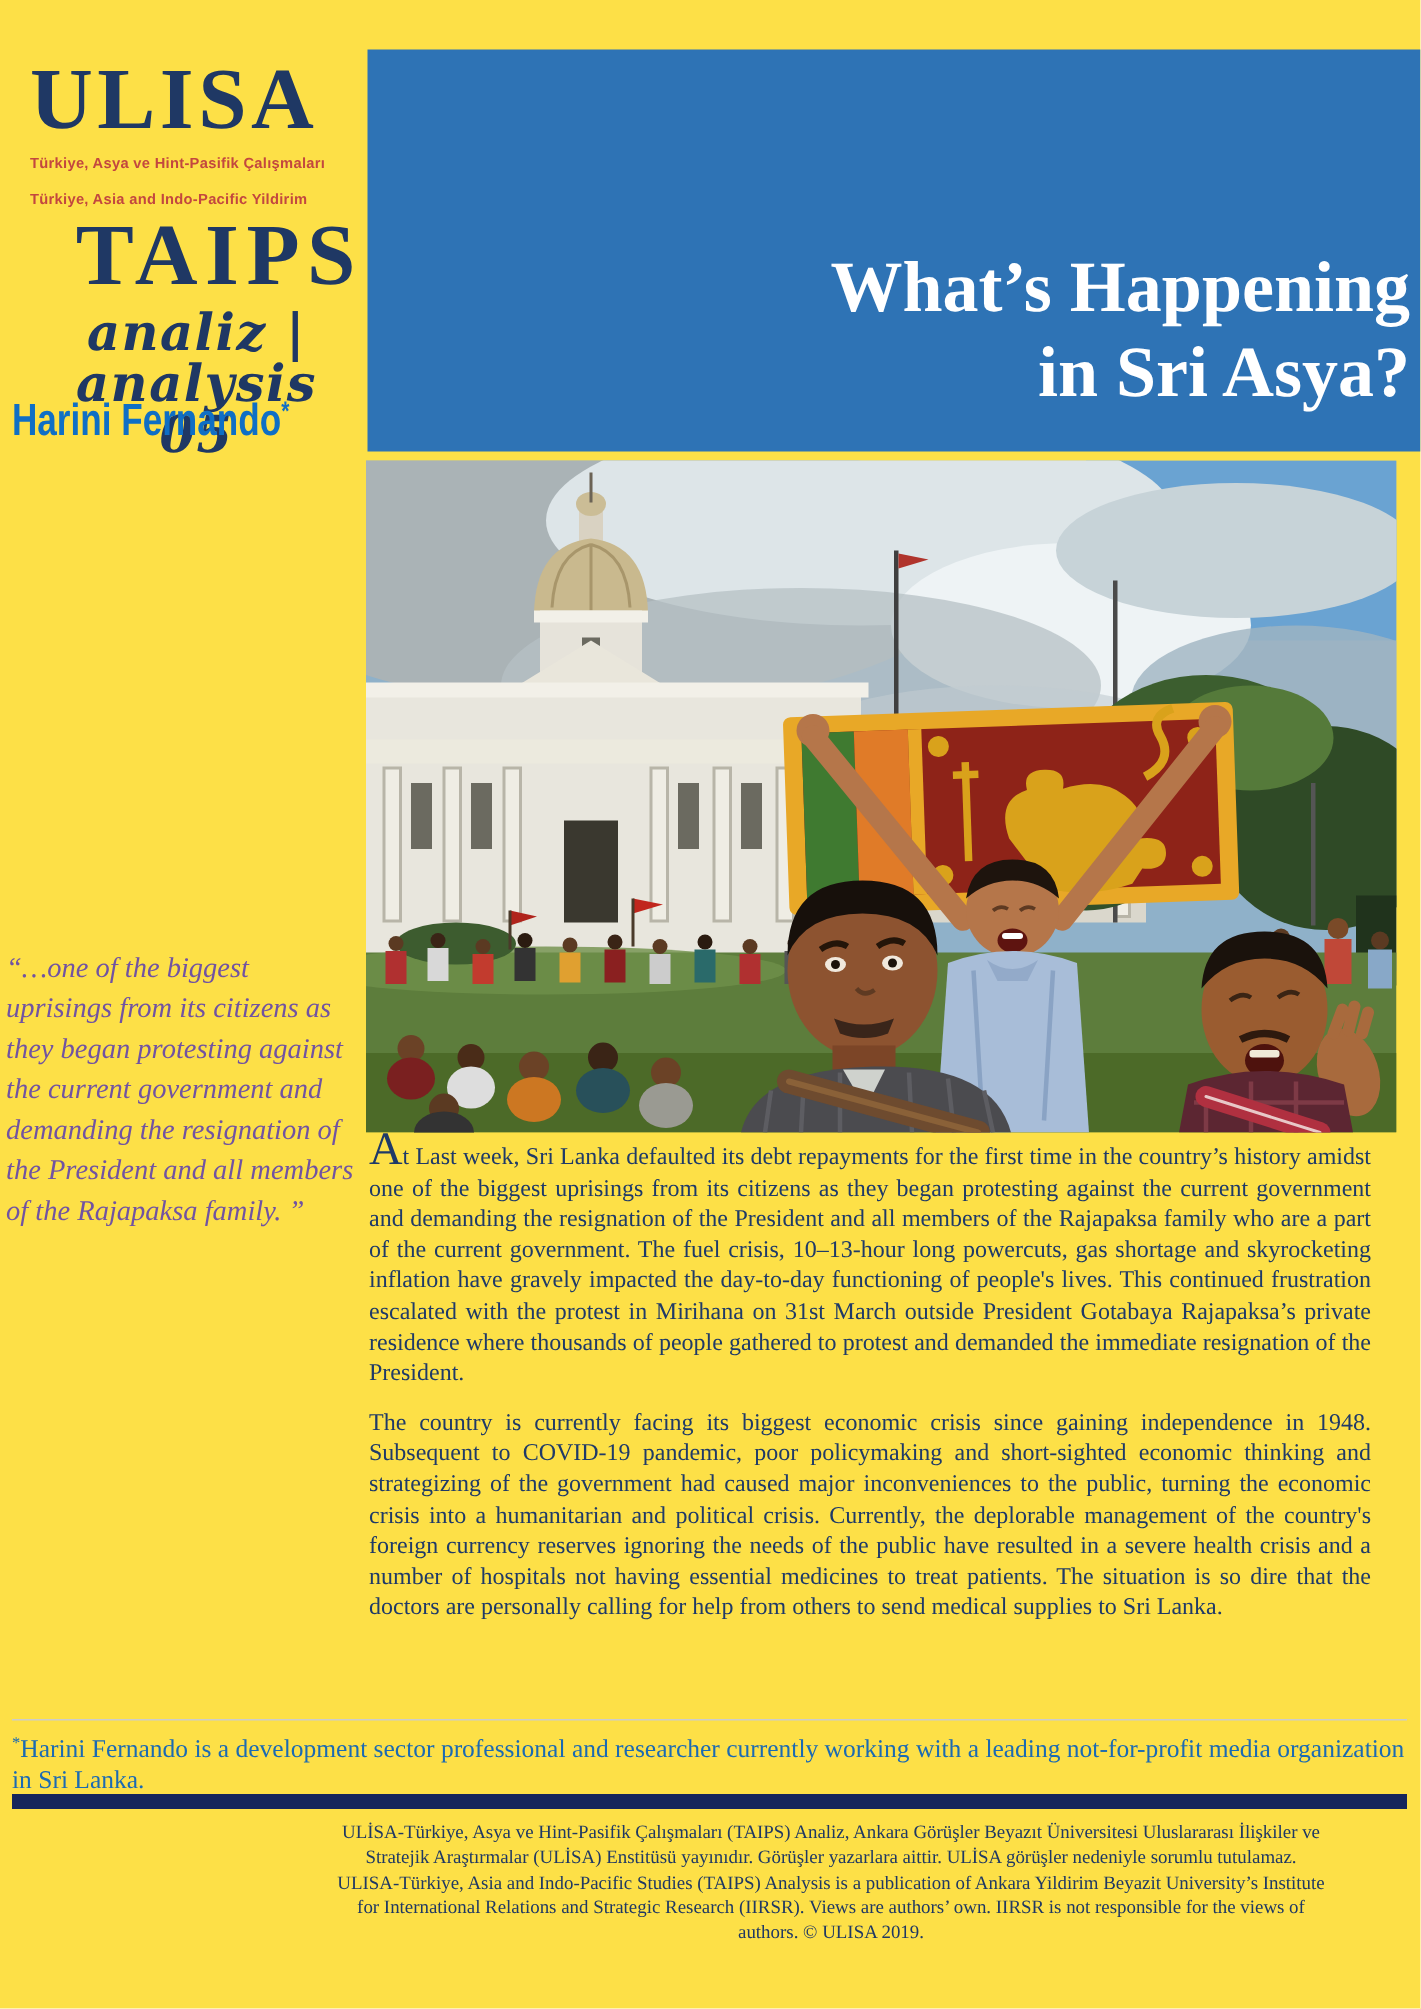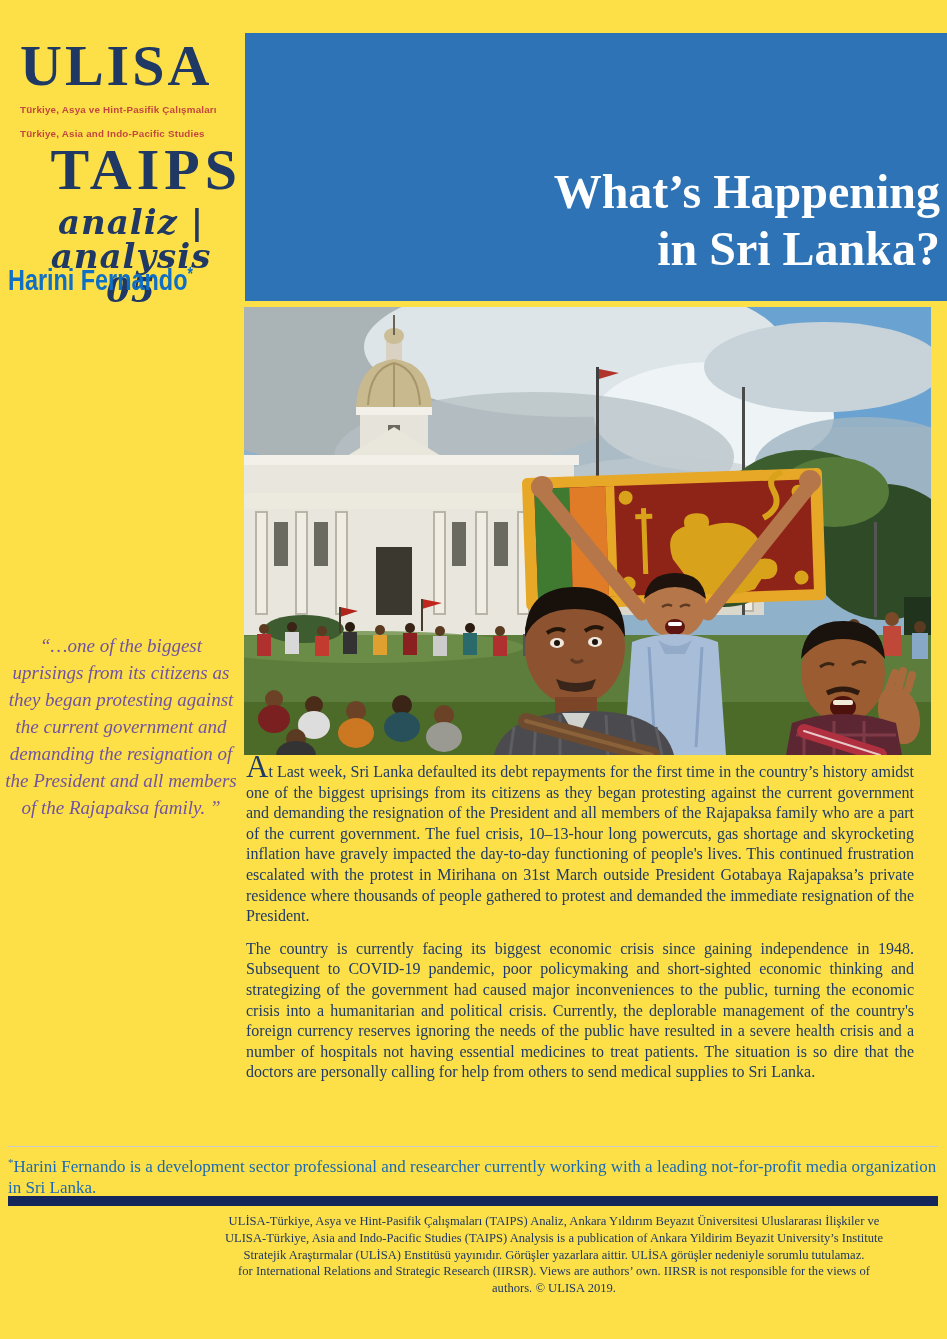--- a/index.html
+++ b/index.html
@@ -37,21 +37,21 @@
     position:absolute;left:245px;top:33px;width:674px;height:268px;
     background:var(--band-blue);
     padding-left:45px;
   }
   .band-title{
     position:absolute;right:24px;bottom:24px;text-align:right;color:#ffffff;
     font-family:"Liberation Serif", serif;font-weight:bold;font-size:48px;line-height:57px;
   }
   
   .quote{
-    position:absolute;left:4px;top:632px;width:234px;text-align:center;
+    position:absolute;left:4px;top:632px;width:234px;text-align:left;
     font-family:"Liberation Serif", serif;font-style:italic;color:var(--quote-purple);
     font-size:19px;line-height:27px;
   }
   
   .photo{position:absolute;left:244px;top:307px;width:687px;height:448px;}
   .photo svg{display:block;width:100%;height:100%;}
   
   .body-col{
     position:absolute;left:246px;top:762px;width:684px;text-align:justify;
     color:var(--body-navy);font-size:16px;line-height:20.6px;
@@ -73,31 +73,31 @@
   }
 </style>
 </head>
 <body>
 
 <div class="page">
 
   <div class="logo">
     <div class="logo-ulisa">ULISA</div>
     <div class="logo-sub">Türkiye, Asya ve Hint-Pasifik Çalışmaları</div>
-    <div class="logo-sub">Türkiye, Asia and Indo-Pacific Studies</div>
+    <div class="logo-sub">Türkiye, Asia and Indo-Pacific Yildirim</div>
     <div class="logo-taips">TAIPS</div>
     <div class="logo-series">analiz | analysis 05</div>
   </div>
 
   <div class="author"><span>Harini Fernando</span><sup>*</sup></div>
 
   <div class="band">
     <div class="band-title">
       <div>What’s Happening</div>
-      <div>in Sri Lanka?</div>
+      <div>in Sri Asya?</div>
     </div>
   </div>
 
   <div class="quote">“…one of the biggest uprisings from its citizens as they began protesting against the current government and demanding the resignation of the President and all members of the Rajapaksa family. ”</div>
 
   <div class="photo">
     <svg viewBox="0 0 687 448" preserveAspectRatio="none">
 
       <g>
         <rect x="0" y="0" width="687" height="340" fill="#8fb1c9"></rect>
@@ -293,20 +293,20 @@
   <div class="body-col">
     <p><span class="dropcap">A</span><span>t Last week, Sri Lanka defaulted its debt repayments for the first time in the country’s history amidst one of the biggest uprisings from its citizens as they began protesting against the current government and demanding the resignation of the President and all members of the Rajapaksa family who are a part of the current government. The fuel crisis, 10–13-hour long powercuts, gas shortage and skyrocketing inflation have gravely impacted the day-to-day functioning of people's lives. This continued frustration escalated with the protest in Mirihana on 31st March outside President Gotabaya Rajapaksa’s private residence where thousands of people gathered to protest and demanded the immediate resignation of the President.</span></p>
     <p>The country is currently facing its biggest economic crisis since gaining independence in 1948. Subsequent to COVID-19 pandemic, poor policymaking and short-sighted economic thinking and strategizing of the government had caused major inconveniences to the public, turning the economic crisis into a humanitarian and political crisis. Currently, the deplorable management of the country's foreign currency reserves ignoring the needs of the public have resulted in a severe health crisis and a number of hospitals not having essential medicines to treat patients. The situation is so dire that the doctors are personally calling for help from others to send medical supplies to Sri Lanka.</p>
   </div>
 
   <div class="footnote-sep"></div>
   <div class="footnote"><sup>*</sup><span>Harini Fernando is a development sector professional and researcher currently working with a leading not-for-profit media organization in Sri Lanka.</span></div>
   <div class="bar"></div>
 
   <div class="footer">
-    <div>ULİSA-Türkiye, Asya ve Hint-Pasifik Çalışmaları (TAIPS) Analiz, Ankara Yıldırım Beyazıt Üniversitesi Uluslararası İlişkiler ve</div>
+    <div>ULİSA-Türkiye, Asya ve Hint-Pasifik Çalışmaları (TAIPS) Analiz, Ankara Görüşler Beyazıt Üniversitesi Uluslararası İlişkiler ve</div>
+    <div>Stratejik Araştırmalar (ULİSA) Enstitüsü yayınıdır. Görüşler yazarlara aittir. ULİSA görüşler nedeniyle sorumlu tutulamaz.</div>
     <div>ULISA-Türkiye, Asia and Indo-Pacific Studies (TAIPS) Analysis is a publication of Ankara Yildirim Beyazit University’s Institute</div>
-    <div>Stratejik Araştırmalar (ULİSA) Enstitüsü yayınıdır. Görüşler yazarlara aittir. ULİSA görüşler nedeniyle sorumlu tutulamaz.</div>
     <div>for International Relations and Strategic Research (IIRSR). Views are authors’ own. IIRSR is not responsible for the views of</div>
     <div>authors. © ULISA 2019.</div>
   </div>
 
 </div>
 
 </body></html>

